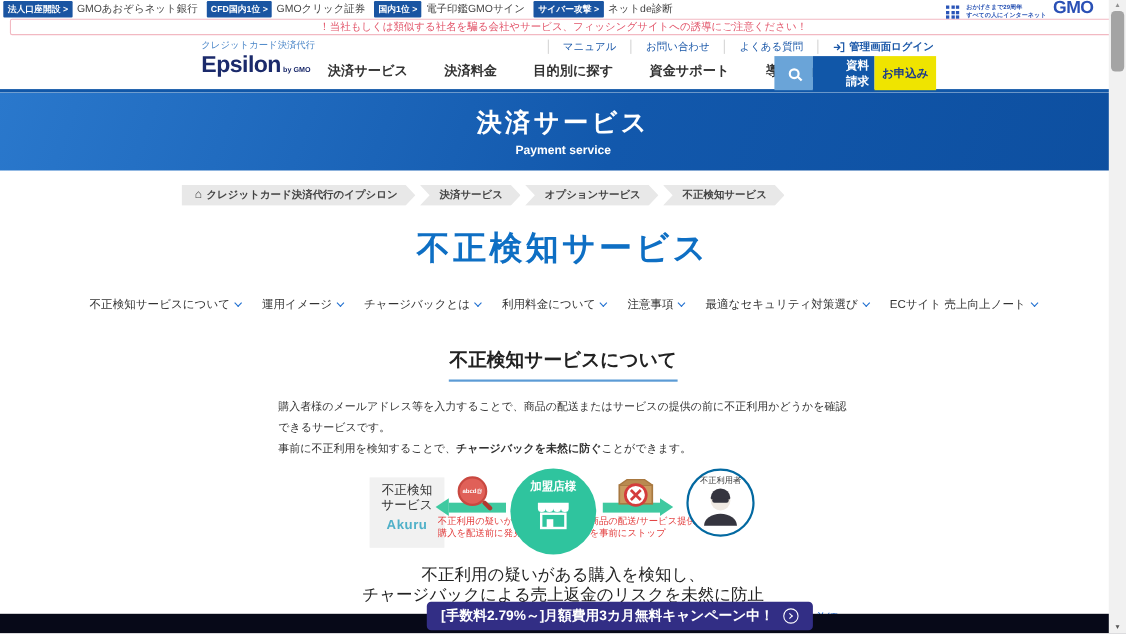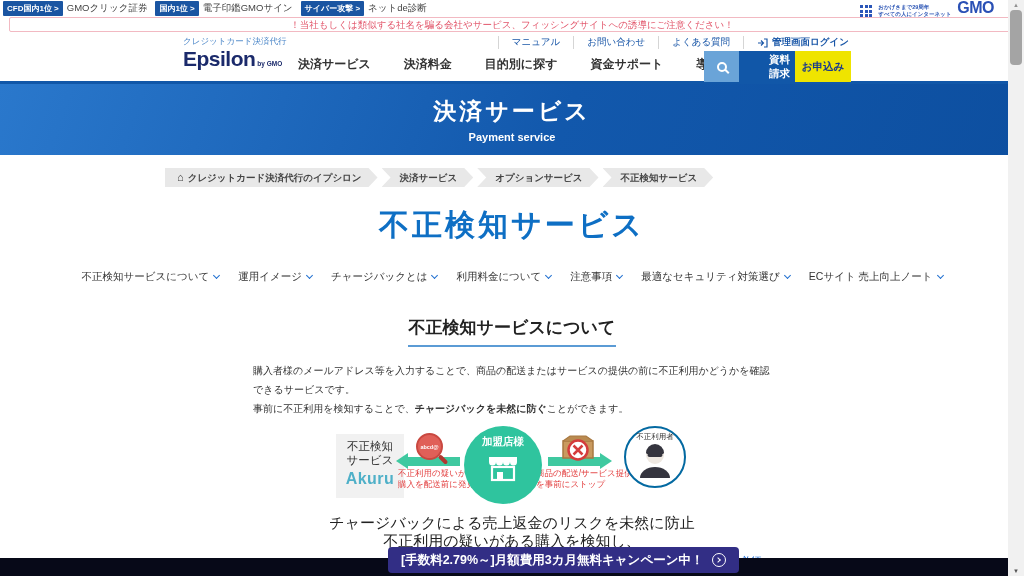--- a/index.html
+++ b/index.html
@@ -61,21 +61,21 @@
   .chev-down { width:5px; height:5px; border-right:1.5px solid #1f6fd0; border-bottom:1.5px solid #1f6fd0;
                transform:rotate(45deg); margin-top:-3px; }
   .section-title { margin-top:32px; text-align:center; font-size:17px; font-weight:bold; color:#222; }
   .section-underline { width:208px; height:2px; background:#5b9bd5; margin:6px auto 0; }
   .para { width:518px; margin:14px auto 0; font-size:10px; line-height:19px; color:#333; }
 
   
   .diagram { position:relative; width:352px; height:84px; margin:6px auto 0; }
   .akuru-box { position:absolute; left:0; top:10px; width:68px; height:64px; background:#f1f1f1; text-align:center; padding-top:5px; }
   .akuru-line { font-size:11.5px; color:#333; line-height:14px; }
-  .akuru-logo { font-size:16px; font-weight:bold; color:#4fb0c8; margin-top:3px; letter-spacing:0.5px;text-align:center; }
+  .akuru-logo { font-size:12px; font-weight:bold; color:#4fb0c8; margin-top:3px; letter-spacing:0.5px;text-align:center; }
   .arrow { position:absolute; height:9px; background:#3fc9a0; }
   .arrow-left { left:72px; top:33px; width:52px; }
   .arrow-left::before { content:''; position:absolute; left:-12px; top:-4px; border-right:12px solid #3fc9a0;
                         border-top:8.5px solid transparent; border-bottom:8.5px solid transparent; }
   .arrow-right { left:212px; top:33px; width:52px; }
   .arrow-right::after { content:''; position:absolute; right:-12px; top:-4px; border-left:12px solid #3fc9a0;
                         border-top:8.5px solid transparent; border-bottom:8.5px solid transparent; }
   .magnifier { position:absolute; left:80px; top:9px; width:27px; height:27px; border-radius:50%;
                background:#e06058; border:2px solid #c94840; z-index:2; display:flex; align-items:center; justify-content:center; }
   .magnifier::after { content:''; position:absolute; width:4px; height:11px; background:#b03830;
@@ -112,20 +112,24 @@
   .scroll-up { top:2px; } .scroll-down { bottom:2px; color:#555; }
   .scroll-thumb { position:absolute; top:10px; left:2px; width:12px; height:55px; background:#a4a4a4; border-radius:4px; }
 </style>
 </head>
 <body>
 
 <div id="screen">
 
   <div class="topbar">
     <a class="promo">
+      <span class="badge">法人口座開設 &gt;</span>
+      <span class="promo-label">GMOあおぞらネット銀行</span>
+    </a>
+    <a class="promo">
       <span class="badge">CFD国内1位 &gt;</span>
       <span class="promo-label">GMOクリック証券</span>
     </a>
     <a class="promo">
       <span class="badge">国内1位 &gt;</span>
       <span class="promo-label">電子印鑑GMOサイン</span>
     </a>
     <a class="promo">
       <span class="badge">サイバー攻撃 &gt;</span>
       <span class="promo-label">ネットde診断</span>
@@ -282,22 +286,22 @@
       <svg width="44" height="40" viewBox="0 0 44 40" style="margin-top:-2px;">
         <circle cx="22" cy="15" r="9" fill="#efe9e2"></circle>
         <path d="M13 13 a9 9 0 0 1 18 0 l-1 1 h-16 z" fill="#35353f"></path>
         <rect x="14.5" y="13" width="15" height="4" rx="2" fill="#35353f"></rect>
         <path d="M7 38 a15 11 0 0 1 30 0 z" fill="#35353f"></path>
       </svg>
     </div>
   </div>
 
   <div class="summary">
+    <div>不正利用の疑いがある購入を検知し、</div>
     <div>チャージバックによる売上返金のリスクを未然に防止</div>
-    <div>不正利用の疑いがある購入を検知し、</div>
   </div>
 
   <div class="related">
     <a>クレジットカードの不正検知システムとは？ECサイト運営には必須</a>
   </div>
 
   <div class="bottom-bar"></div>
   <a class="banner">
     <span>[手数料2.79%～]月額費用3カ月無料キャンペーン中！</span>
     <span class="banner-arrow">

